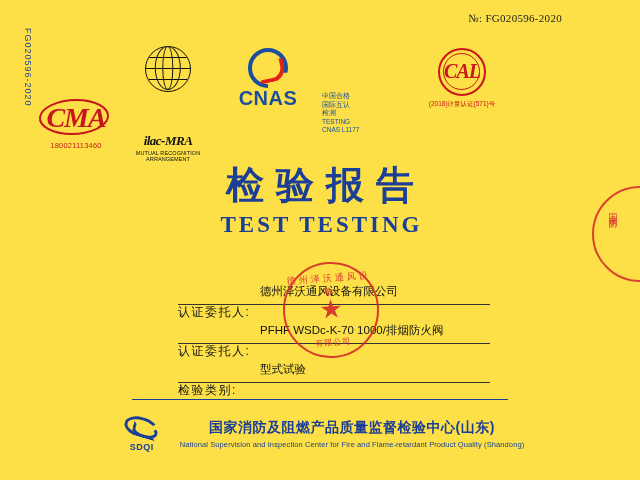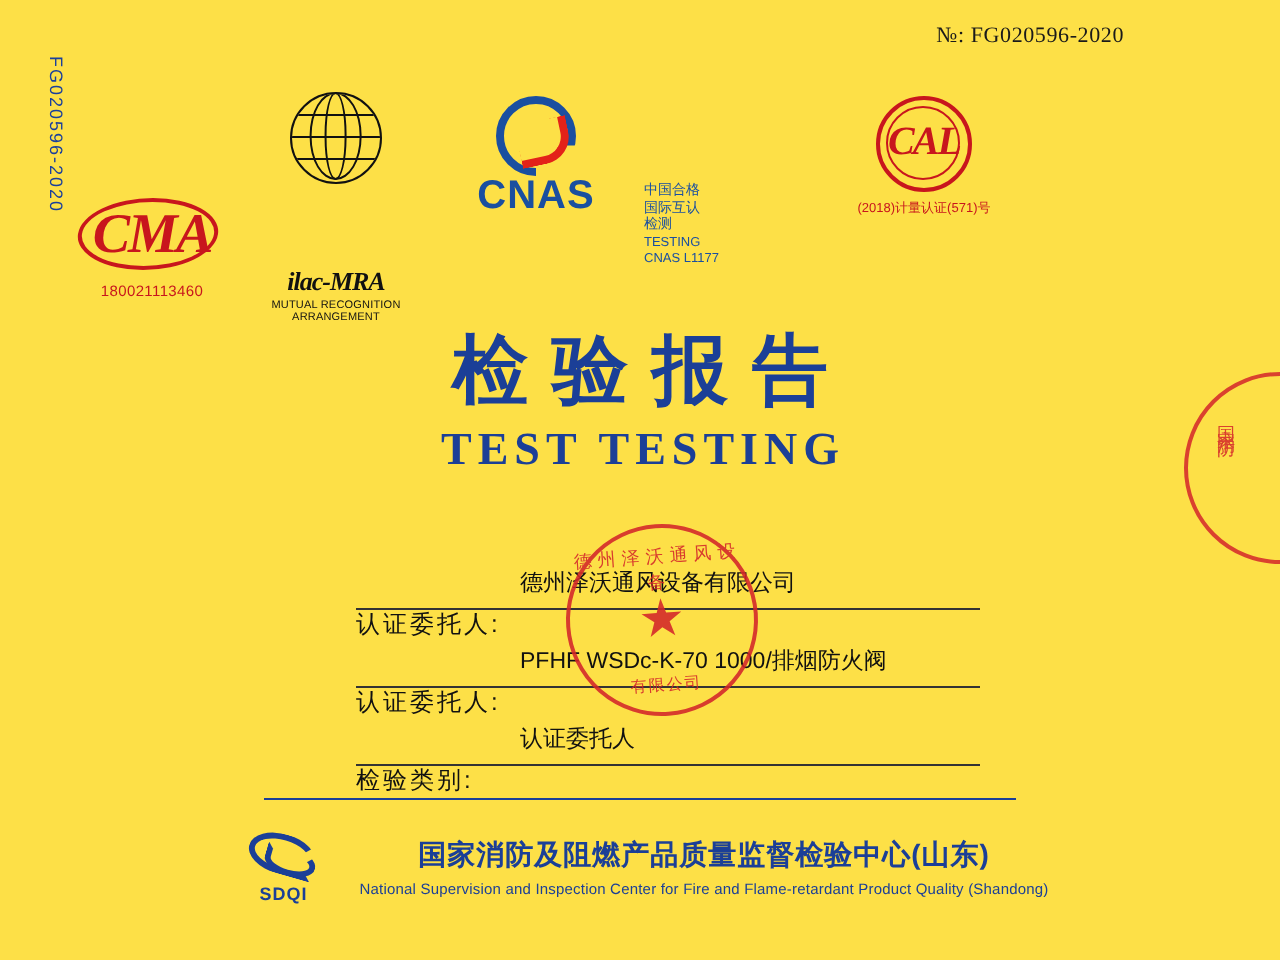--- a/index.html
+++ b/index.html
@@ -531,21 +531,21 @@
     </div>
 
     <div class="field-row">
       <span class="field-label">认证委托人:</span>
       <span class="field-value">PFHF WSDc-K-70 1000/排烟防火阀</span>
       <span class="field-rule"></span>
     </div>
 
     <div class="field-row">
       <span class="field-label">检验类别:</span>
-      <span class="field-value">认证委托人</span>
+      <span class="field-value">型式试验</span>
       <span class="field-rule"></span>
     </div>
 
   </div>
 
   <div class="stamp">
     <div class="stamp-top">德州泽沃通风设备</div>
     <div class="stamp-star">★</div>
     <div class="stamp-bottom">有限公司</div>
   </div>

